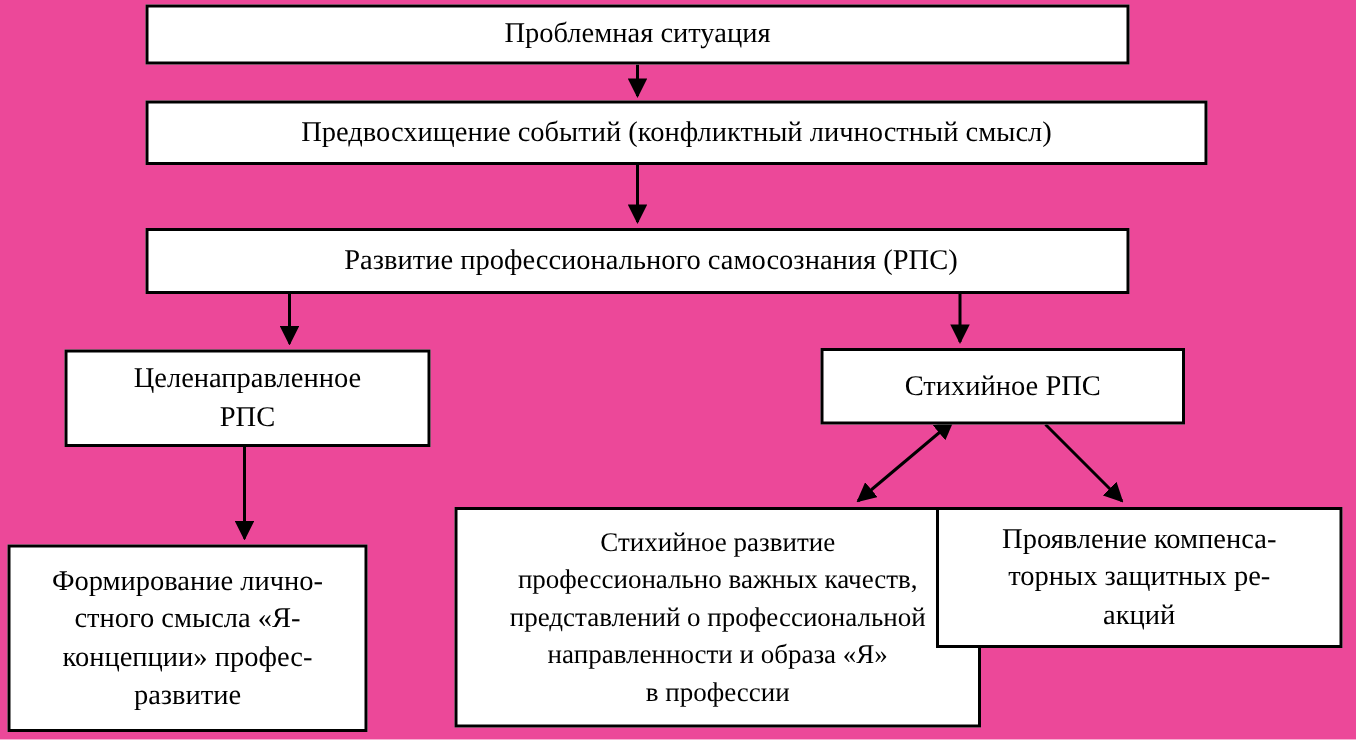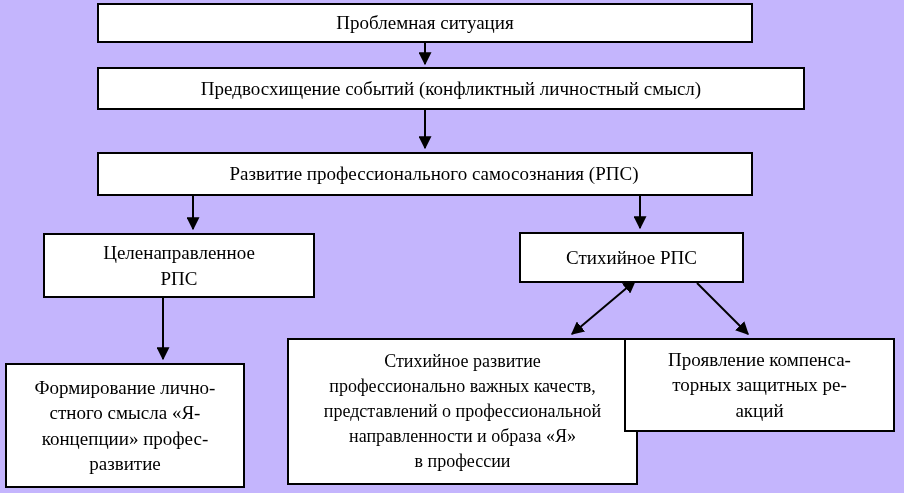--- a/index.html
+++ b/index.html
@@ -4,21 +4,21 @@
 <style>
   html, body {
     margin: 0;
     padding: 0;
     background: #ffffff;
   }
   .canvas {
     position: relative;
     width: 904px;
     height: 493px;
-    background: #c4b5fd;
+    background: #ec4899;
     font-family: "Liberation Serif", "DejaVu Serif", serif;
     color: #000000;
     overflow: hidden;
   }
   .arrow-layer {
     position: absolute;
     left: 0;
     top: 0;
     width: 904px;
     height: 493px;
@@ -37,20 +37,21 @@
     justify-content: center;
     text-align: center;
     white-space: pre-line;
     font-size: 19px;
     line-height: 1.32;
     padding: 2px 6px;
   }
   .node.small-text {
     font-size: 18px;
     line-height: 1.4;
+    margin-left: 16px;
   }
 </style>
 </head>
 <body>
 
 <div class="canvas">
 
   <svg class="arrow-layer" width="904" height="493" viewBox="0 0 904 493" xmlns="http://www.w3.org/2000/svg">
     <defs>
       <marker id="arrowhead" viewBox="0 0 10 10" refX="9" refY="5" markerWidth="6.5" markerHeight="6.5" orient="auto-start-reverse">
@@ -65,24 +66,24 @@
     <line x1="635" y1="281" x2="572" y2="334" marker-start="url(#arrowhead)" marker-end="url(#arrowhead)"></line>
     <line x1="697" y1="283" x2="748" y2="334" marker-end="url(#arrowhead)"></line>
   </svg>
 
   <div class="node" style="left:97px; top:3px; width:656px; height:40px;">Проблемная ситуация</div>
 
   <div class="node" style="left:97px; top:67px; width:708px; height:43px;">Предвосхищение событий (конфликтный личностный смысл)</div>
 
   <div class="node" style="left:97px; top:152px; width:656px; height:44px;padding-left:24px;">Развитие профессионального самосознания (РПС)</div>
 
-  <div class="node" style="left:43px; top:233px; width:272px; height:65px;">Целенаправленное
+  <div class="node" style="left:43px; top:233px; width:244px; height:65px;">Целенаправленное
 РПС</div>
 
-  <div class="node" style="left:519px; top:232px; width:225px; height:51px;">Стихийное РПС</div>
+  <div class="node" style="left:547px; top:232px; width:243px; height:51px;">Стихийное РПС</div>
 
   <div class="node" style="left:5px; top:363px; width:240px; height:125px;">Формирование лично-
 стного смысла «Я-
 концепции» профес-
 развитие</div>
 
   <div class="node small-text" style="left:287px; top:338px; width:351px; height:147px;">Стихийное развитие
 профессионально важных качеств,
 представлений о профессиональной
 направленности и образа «Я»

